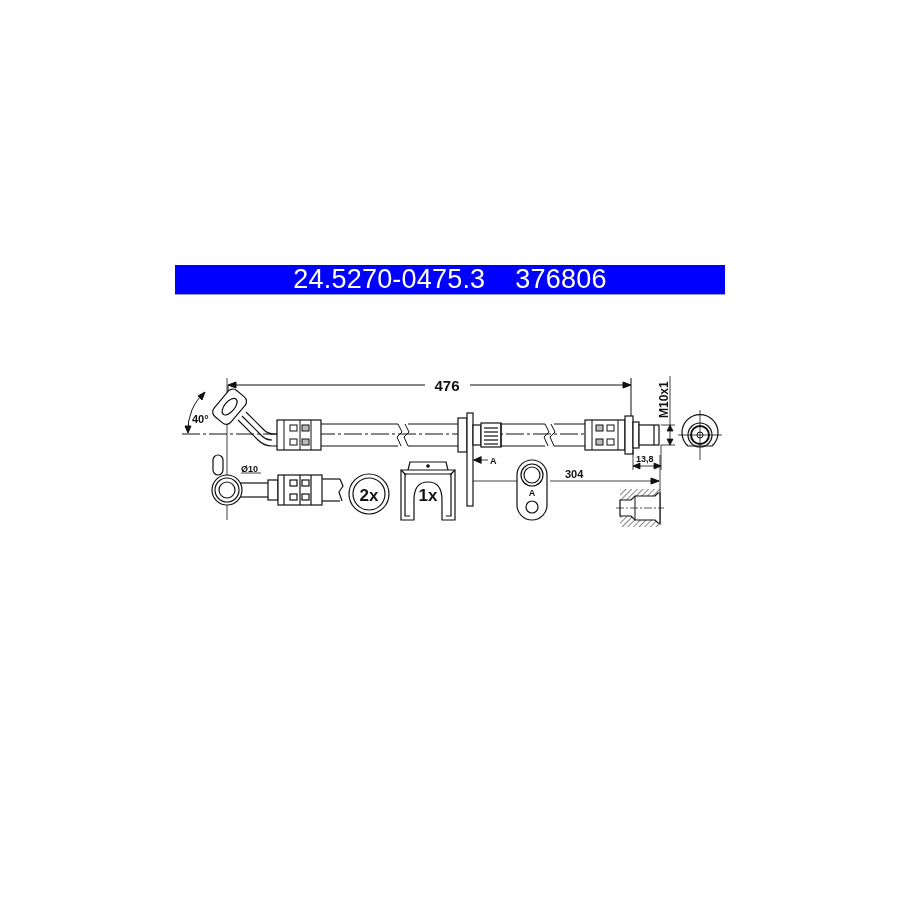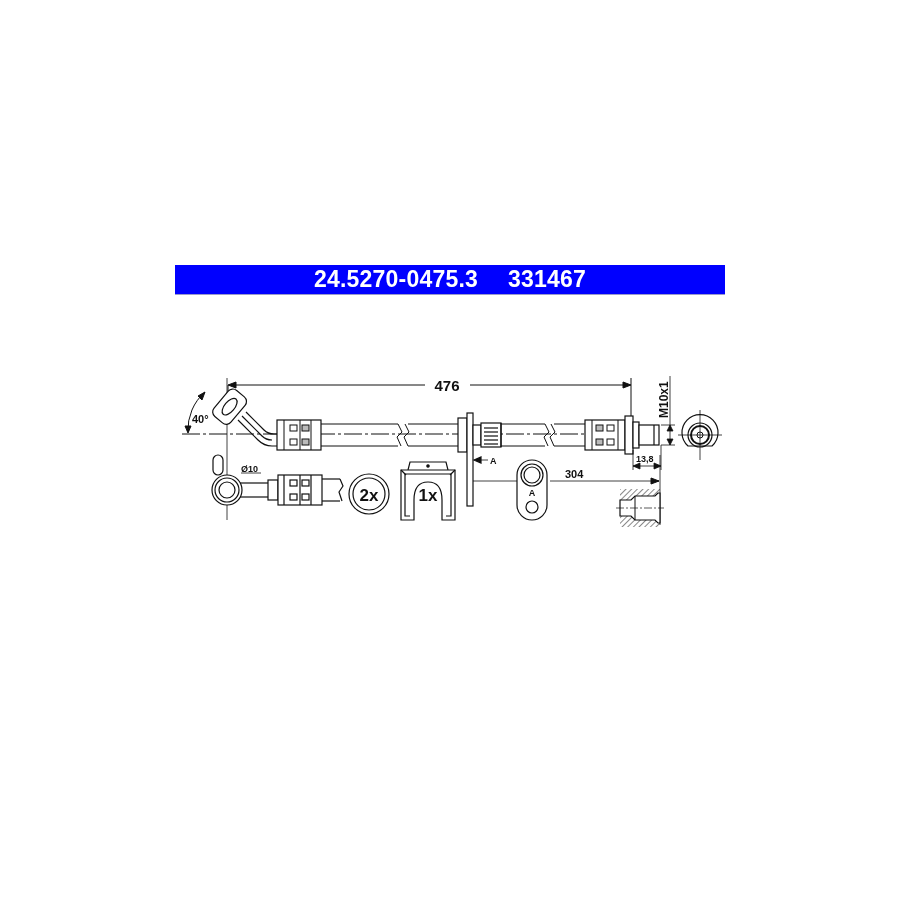--- a/index.html
+++ b/index.html
@@ -1,29 +1,29 @@
 <!DOCTYPE html>
 <html><head>
   <meta charset="utf-8">
   <style>
     html, body { margin: 0; padding: 0; background: #ffffff; }
     body { width: 900px; height: 900px; position: relative; overflow: hidden; font-family: "Liberation Sans", sans-serif; }
     .banner { position: absolute; left: 175px; top: 265px; width: 550px; height: 29px; background: #0000ff; border-bottom: 1px solid #9a9acc; display: flex; align-items: center; justify-content: center; }
-    .banner span { color: #ffffff; font-weight: bold; font-size: 23px; letter-spacing: 0.2px; }
+    .banner span { color: #ffffff; font-weight: normal; font-size: 27px; letter-spacing: 0.2px; }
     .banner .gap { display: inline-block; width: 30px; }
     svg.drawing { position: absolute; left: 0; top: 0; }
     svg text { font-family: "Liberation Sans", sans-serif; font-weight: bold; fill: #111; }
   </style>
 </head>
 <body>
 
 <div class="banner">
   <span>24.5270-0475.3</span>
   <span class="gap"></span>
-  <span>331467</span>
+  <span>376806</span>
 </div>
 
 <svg class="drawing" width="900" height="900" viewBox="0 0 900 900" stroke="#111" fill="none" stroke-width="1">
 
   <g>
     <line x1="228" y1="385" x2="228" y2="392"></line>
     <line x1="631" y1="378" x2="631" y2="440"></line>
     <line x1="232" y1="385" x2="425" y2="385"></line>
     <line x1="470" y1="385" x2="627" y2="385"></line>
     <polygon points="228,385 236,382 236,388" fill="#111"></polygon>

